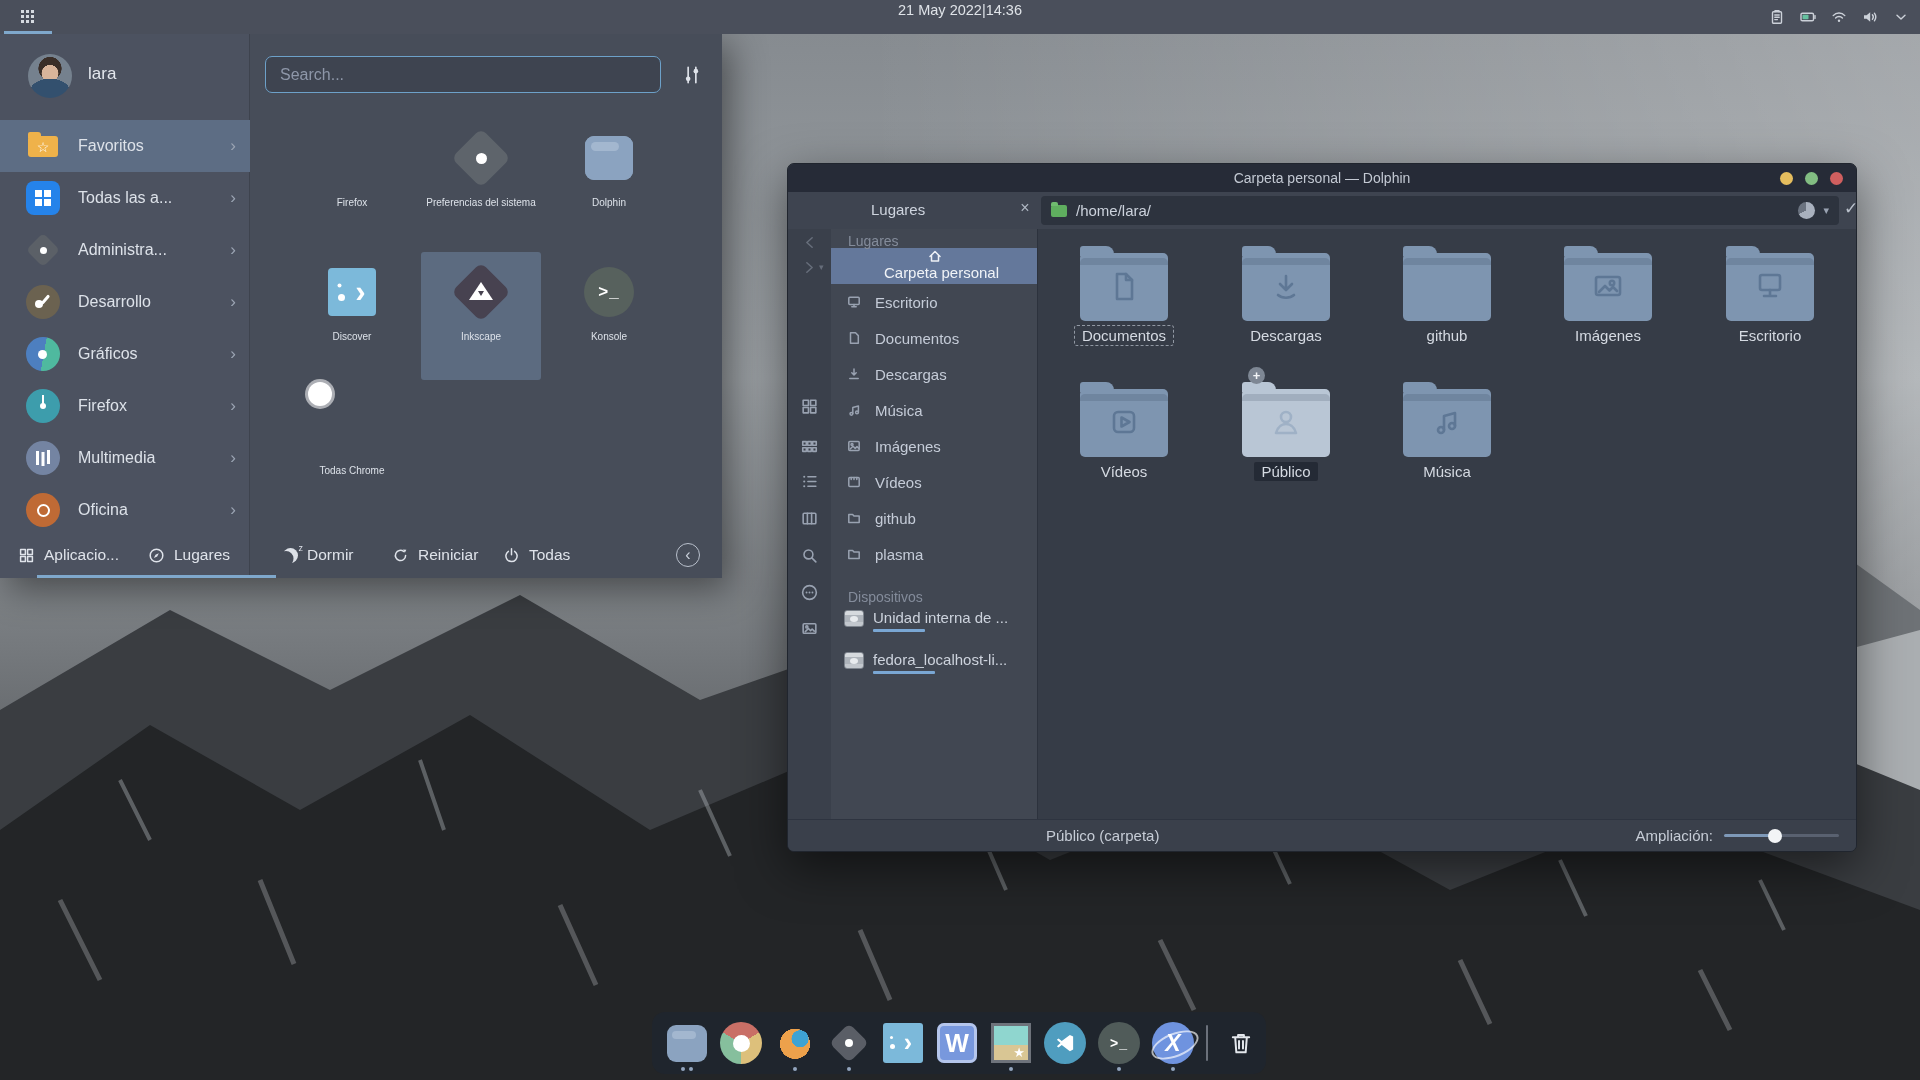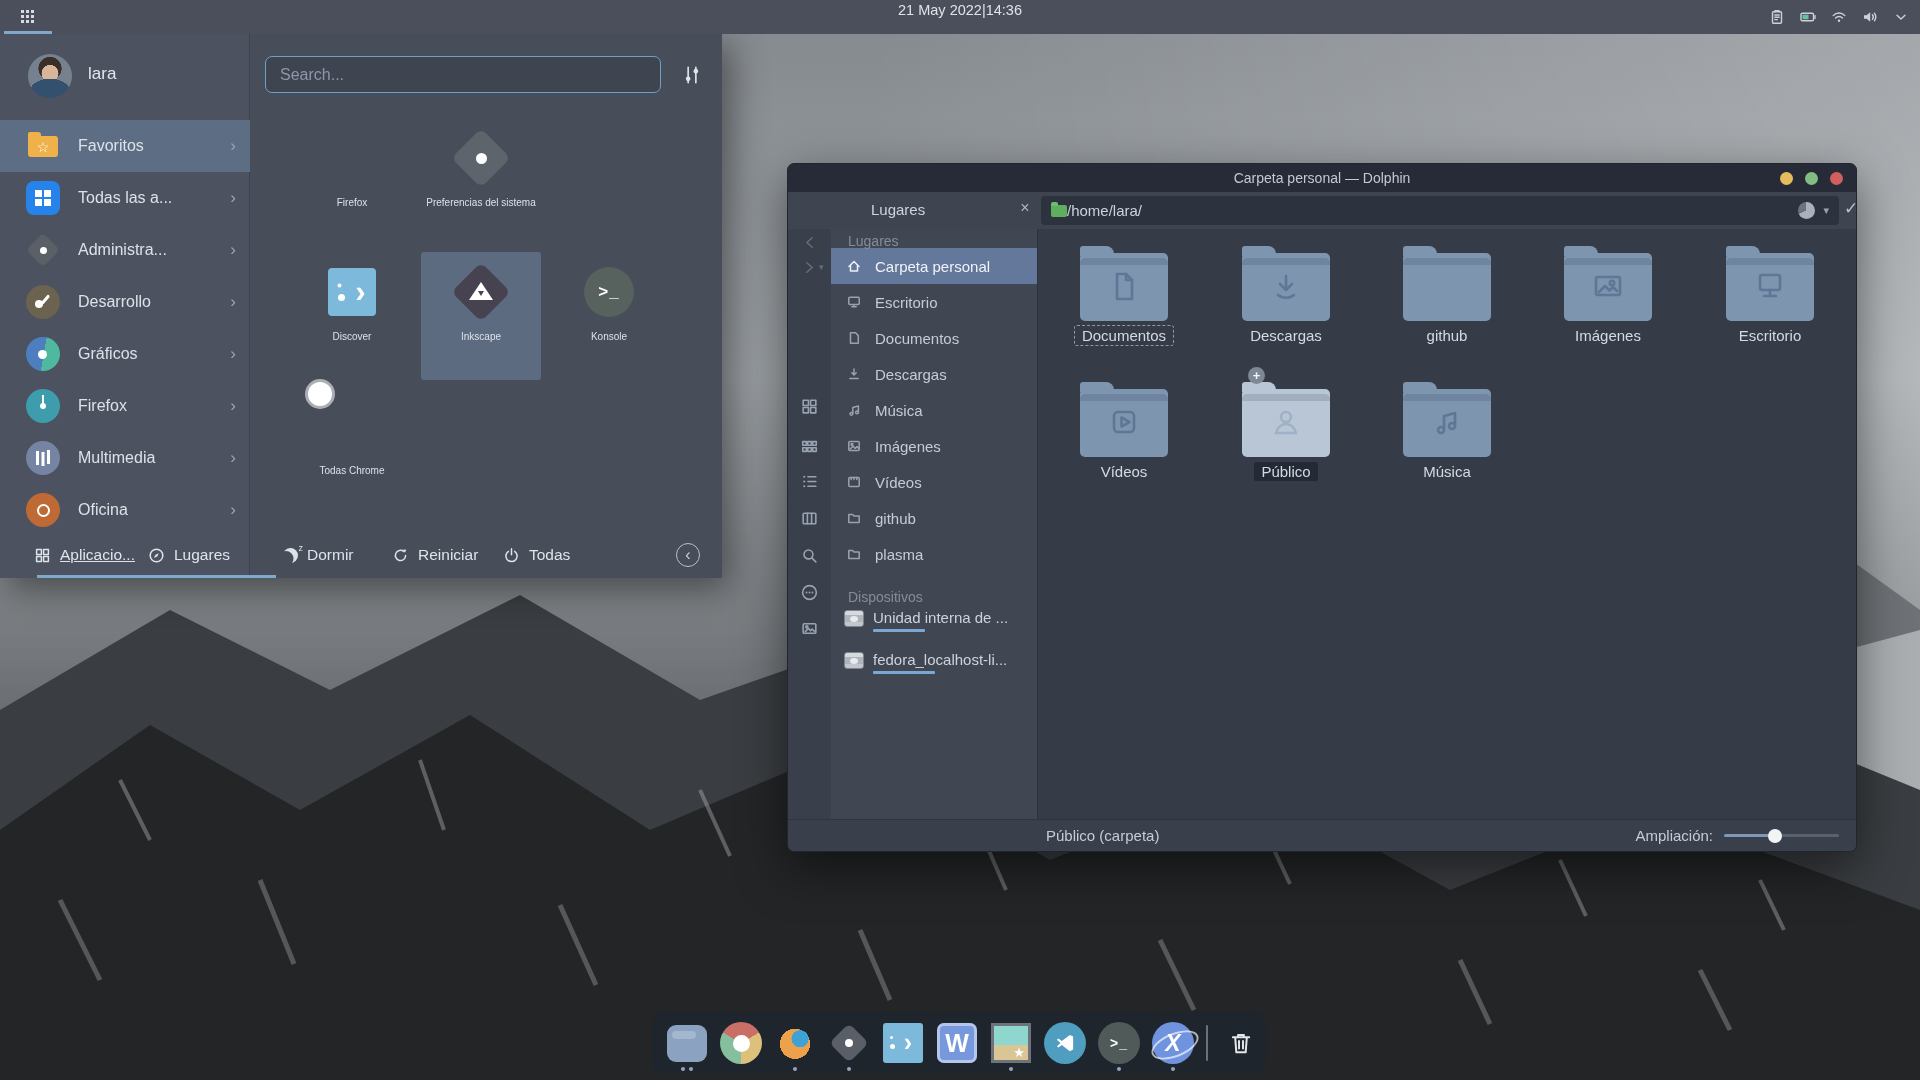--- a/index.html
+++ b/index.html
@@ -99,35 +99,35 @@
   .d-titlebar{position:absolute;left:0;top:0;width:100%;height:28px;background:#262b37;display:flex;align-items:center;justify-content:center;}
   .d-title{color:#c3c9d3;font-size:14px;}
   .d-lights{position:absolute;right:13px;top:8px;display:flex;gap:12px;}
   .d-lights i{width:13px;height:13px;border-radius:50%;display:block;cursor:pointer;}
   .d-toolbar{position:absolute;left:0;top:28px;width:100%;height:37px;background:#3e4450;}
   .places-title{position:absolute;left:83px;top:9px;color:#ced4de;font-size:15px;}
   .places-close{position:absolute;left:228px;top:7px;width:18px;height:18px;color:#aeb6c2;font-size:16px;text-align:center;line-height:18px;cursor:pointer;}
   .pathfield{position:absolute;left:253px;top:4px;width:798px;height:29px;background:#2d333e;border-radius:4px;display:flex;align-items:center;padding:0 10px;cursor:text;}
   .pf-folder{width:16px;height:12px;background:#5fae5f;border-radius:2px;position:relative;flex:0 0 auto;}
   .pf-folder::before{content:"";position:absolute;top:-3px;left:0;width:7px;height:4px;background:#6fbb6f;border-radius:2px 2px 0 0;}
-  .pf-text{color:#ccd2dc;font-size:15px;flex:1;}
+  .pf-text{color:#ccd2dc;font-size:15px;margin-left:9px;flex:1;}
   .pf-disk{width:17px;height:17px;border-radius:50%;background:conic-gradient(#a9b1be 0 68%,#6b7380 68%);flex:0 0 auto;cursor:pointer;}
   .pf-caret{color:#9aa3b2;font-size:11px;margin-left:8px;cursor:pointer;}
   .path-check{position:absolute;left:1056px;top:6px;color:#b9c0cb;font-size:17px;cursor:pointer;}
 
   .d-body{position:absolute;left:0;top:65px;right:0;bottom:32px;display:flex;}
   .d-rail{width:43px;background:#3a404b;position:relative;flex:0 0 auto;}
   .rail-btn{position:absolute;left:12px;width:19px;height:19px;cursor:pointer;}
   .rail-caret{position:absolute;left:31px;top:33px;color:#666d7a;font-size:9px;cursor:pointer;}
 
   .d-places{width:207px;background:#414752;position:relative;flex:0 0 auto;border-right:1px solid #2c323d;padding-top:2px;}
   .sect-label{color:#848c9b;font-size:14px;padding:2px 0 2px 17px;height:17px;}
   .place-row{height:36px;display:flex;align-items:center;padding-left:15px;cursor:pointer;color:#c5ccd8;font-size:15px;}
   .place-row .picon{width:16px;height:16px;margin-right:13px;flex:0 0 auto;}
-  .place-row.selected{background:#64789b;color:#f0f3f7;}
+  .place-row.selected{background:#64789b;color:#f0f3f7;flex-direction:column;}
   .devices{margin-top:15px;}
   .dev-row{min-height:38px;display:flex;align-items:flex-start;padding-left:13px;cursor:pointer;margin-top:4px;}
   .dev-ico{width:20px;height:17px;border-radius:3px;margin:2px 9px 0 0;flex:0 0 auto;
     background:linear-gradient(180deg,#d6dade 0 30%,#aeb4bb 30% 75%,#c2c7cd 75%);border:1px solid #7d848d;position:relative;}
   .dev-ico::after{content:"";position:absolute;left:5px;top:5px;width:8px;height:6px;background:#e8ebee;border-radius:50%;}
   .dev-txt{color:#cdd3dd;font-size:15px;line-height:19px;}
   .dev-bar{height:3px;background:#7aa7d4;margin-top:2px;border-radius:1px;}
 
   .d-main{flex:1;position:relative;background:#363c47;}
   .fcell{position:absolute;width:140px;display:flex;flex-direction:column;align-items:center;cursor:pointer;}
@@ -329,20 +329,28 @@
       <span class="fico"><span class="ic-firefox"></span></span>
       <span class="flab">Firefox</span>
     </div>
     <div class="fav-tile" style="left:421px;top:84px;">
       <span class="fico">
           <span class="ic-diamond"></span>
           <span class="ic-dot"></span>
         </span>
       <span class="flab">Preferencias del sistema</span>
     </div>
+    <div class="fav-tile" style="left:549px;top:84px;">
+      <span class="fico">
+          <span class="ic-dolphfolder ic-dolphfolder"></span>
+          <span class="ic-dolphfolder" style="position:absolute;left:8px;top:10px;width:48px;height:44px;background:#8ba3c0;border-radius:9px;"></span>
+          <span class="ic-dolphfolder-fold"></span>
+        </span>
+      <span class="flab">Dolphin</span>
+    </div>
     <div class="fav-tile" style="left:292px;top:218px;">
       <span class="fico">
           <span class="ic-discover">
             <span class="dchev">›</span>
           </span>
         </span>
       <span class="flab">Discover</span>
     </div>
     <div class="fav-tile hover" style="left:421px;top:218px;">
       <span class="fico">
@@ -359,21 +367,21 @@
           <span class="ic-konsole">&gt;_</span>
         </span>
       <span class="flab">Konsole</span>
     </div>
     <div class="fav-tile" style="left:292px;top:352px;">
       <span class="fico"><span class="ic-chrome"></span></span>
       <span class="flab">Todas Chrome</span>
     </div>
 
     <div class="lnch-footer">
-      <div class="foot-item" style="left:34px;text-decoration:underline;">
+      <div class="foot-item" style="left:18px;">
         <svg class="white-ic" width="17" height="17" viewBox="0 0 17 17">
             <rect x="2.6" y="2.6" width="4.8" height="4.8"></rect>
             <rect x="9.6" y="2.6" width="4.8" height="4.8"></rect>
             <rect x="2.6" y="9.6" width="4.8" height="4.8"></rect>
             <rect x="9.6" y="9.6" width="4.8" height="4.8"></rect>
           </svg>
         <span>Aplicacio...</span>
       </div>
       <div class="foot-item" style="left:148px;">
         <svg class="white-ic" width="17" height="17" viewBox="0 0 17 17">

